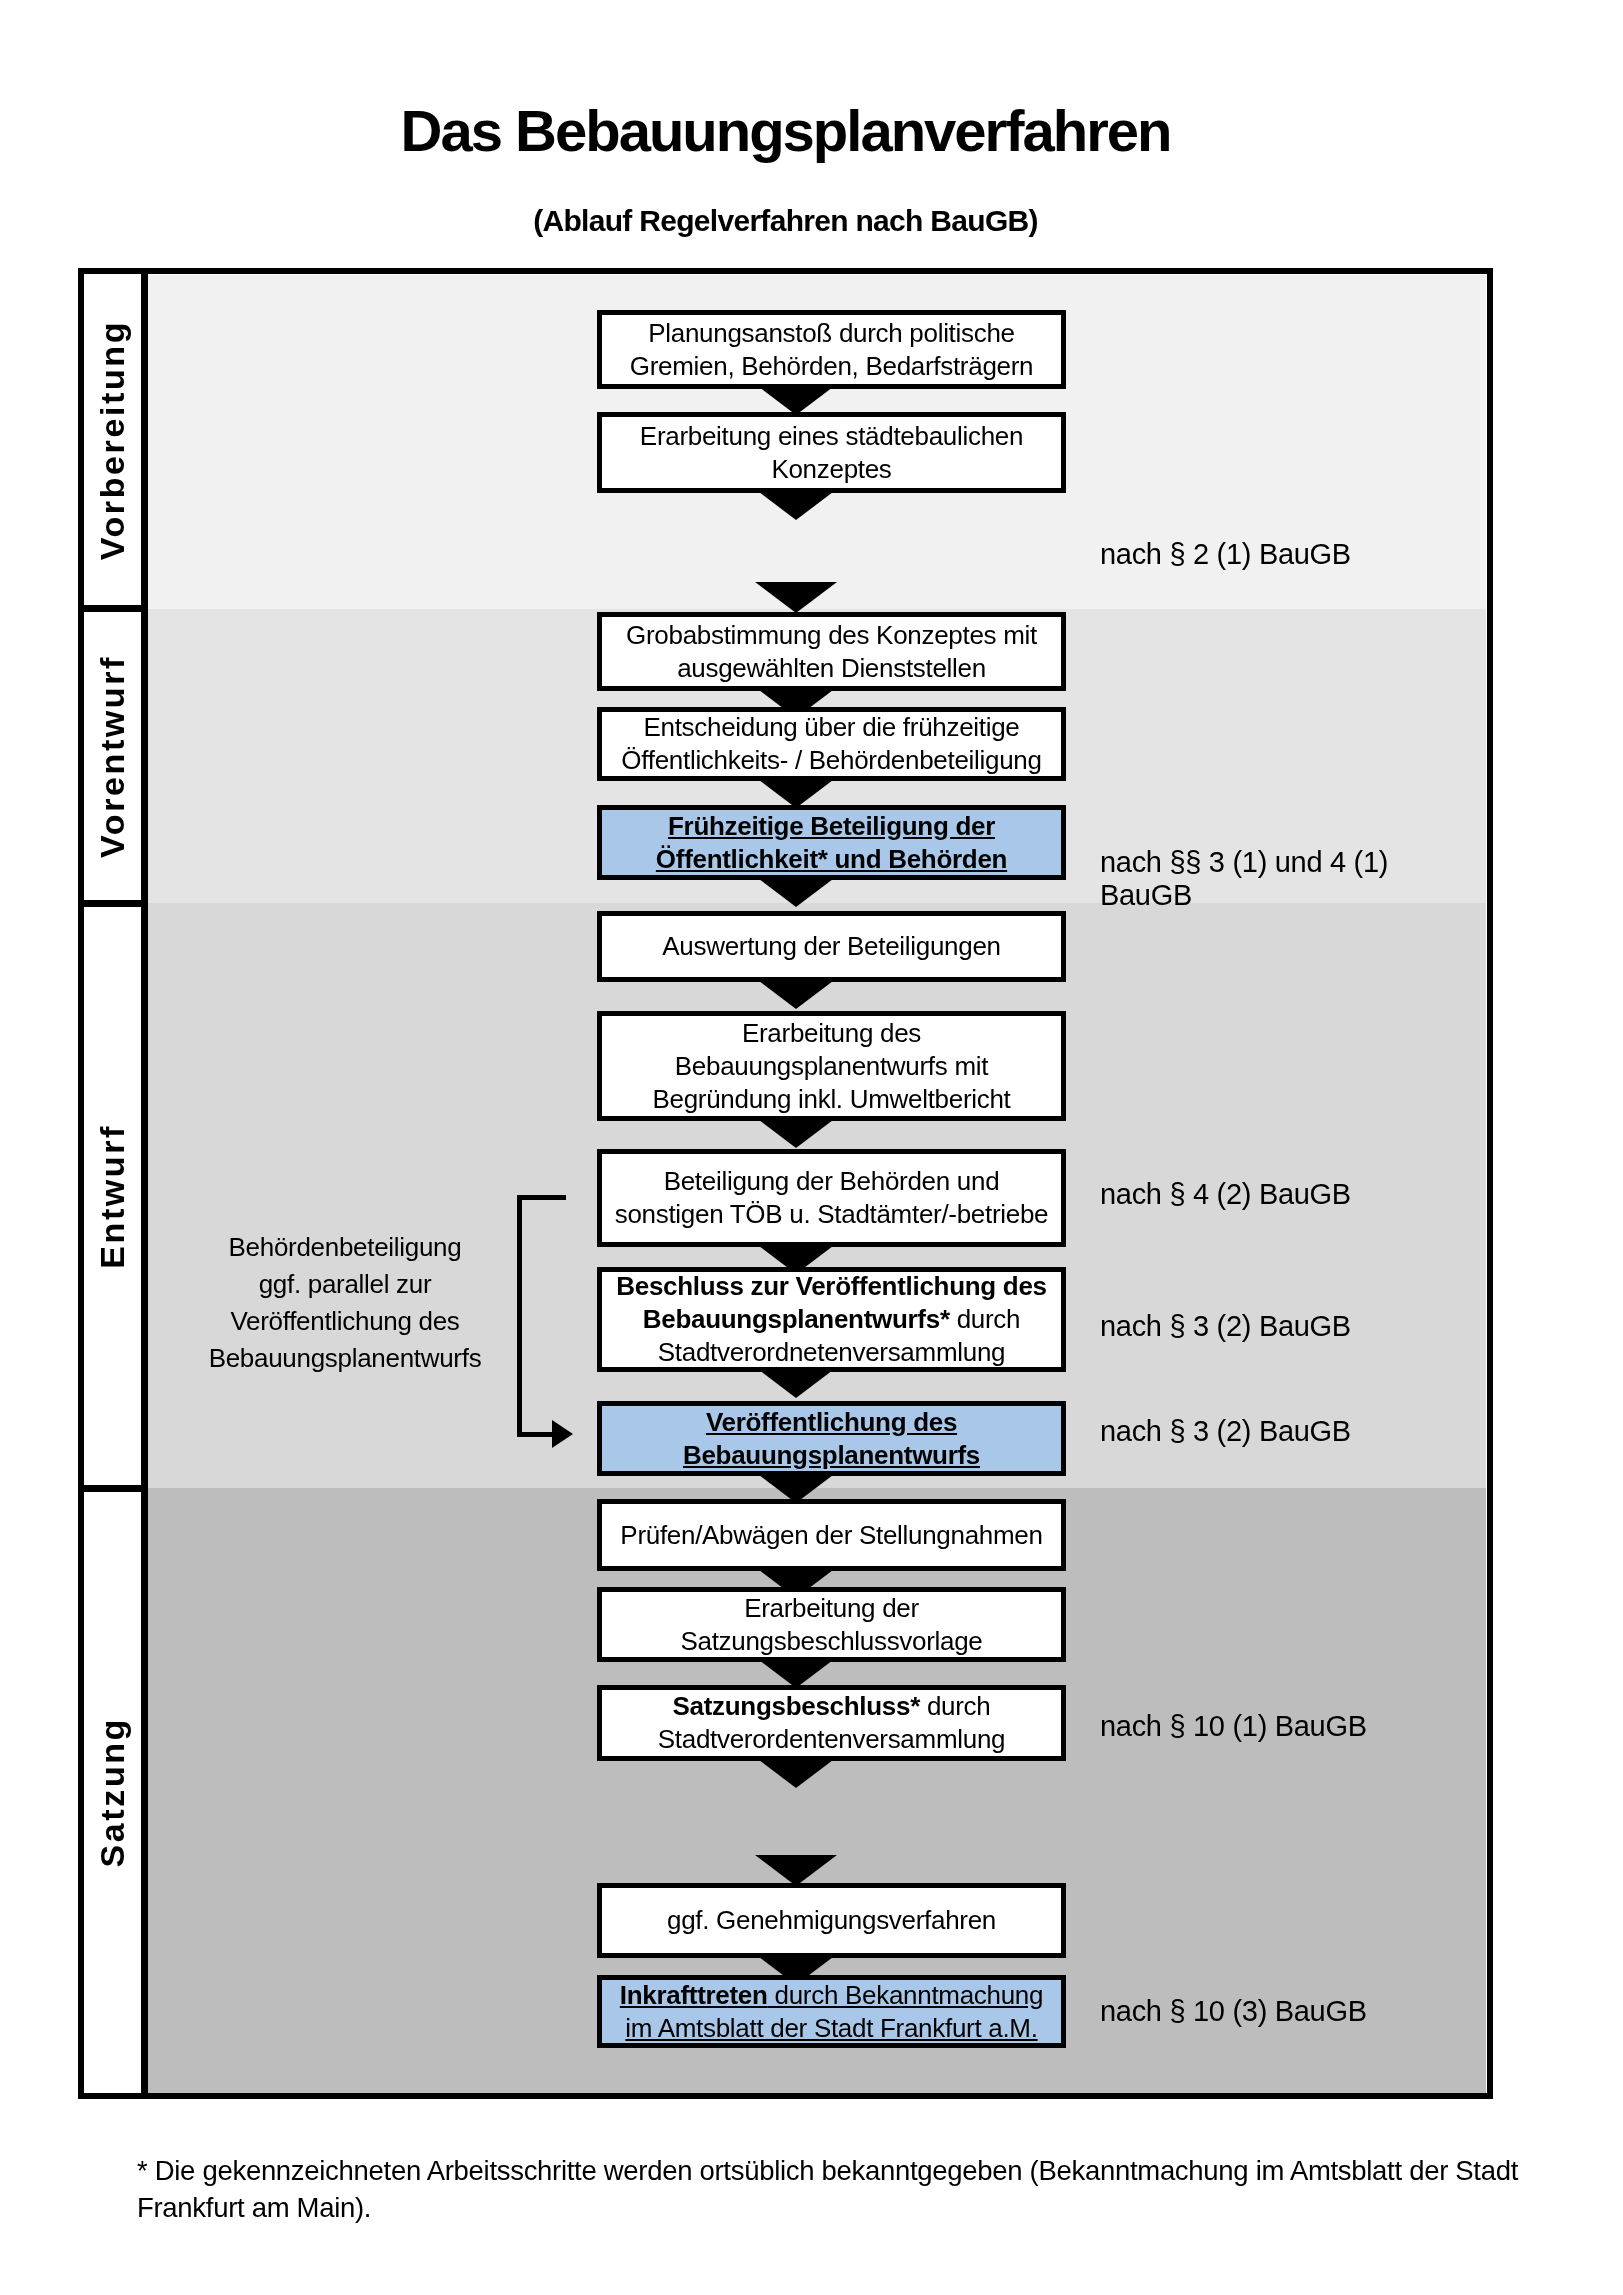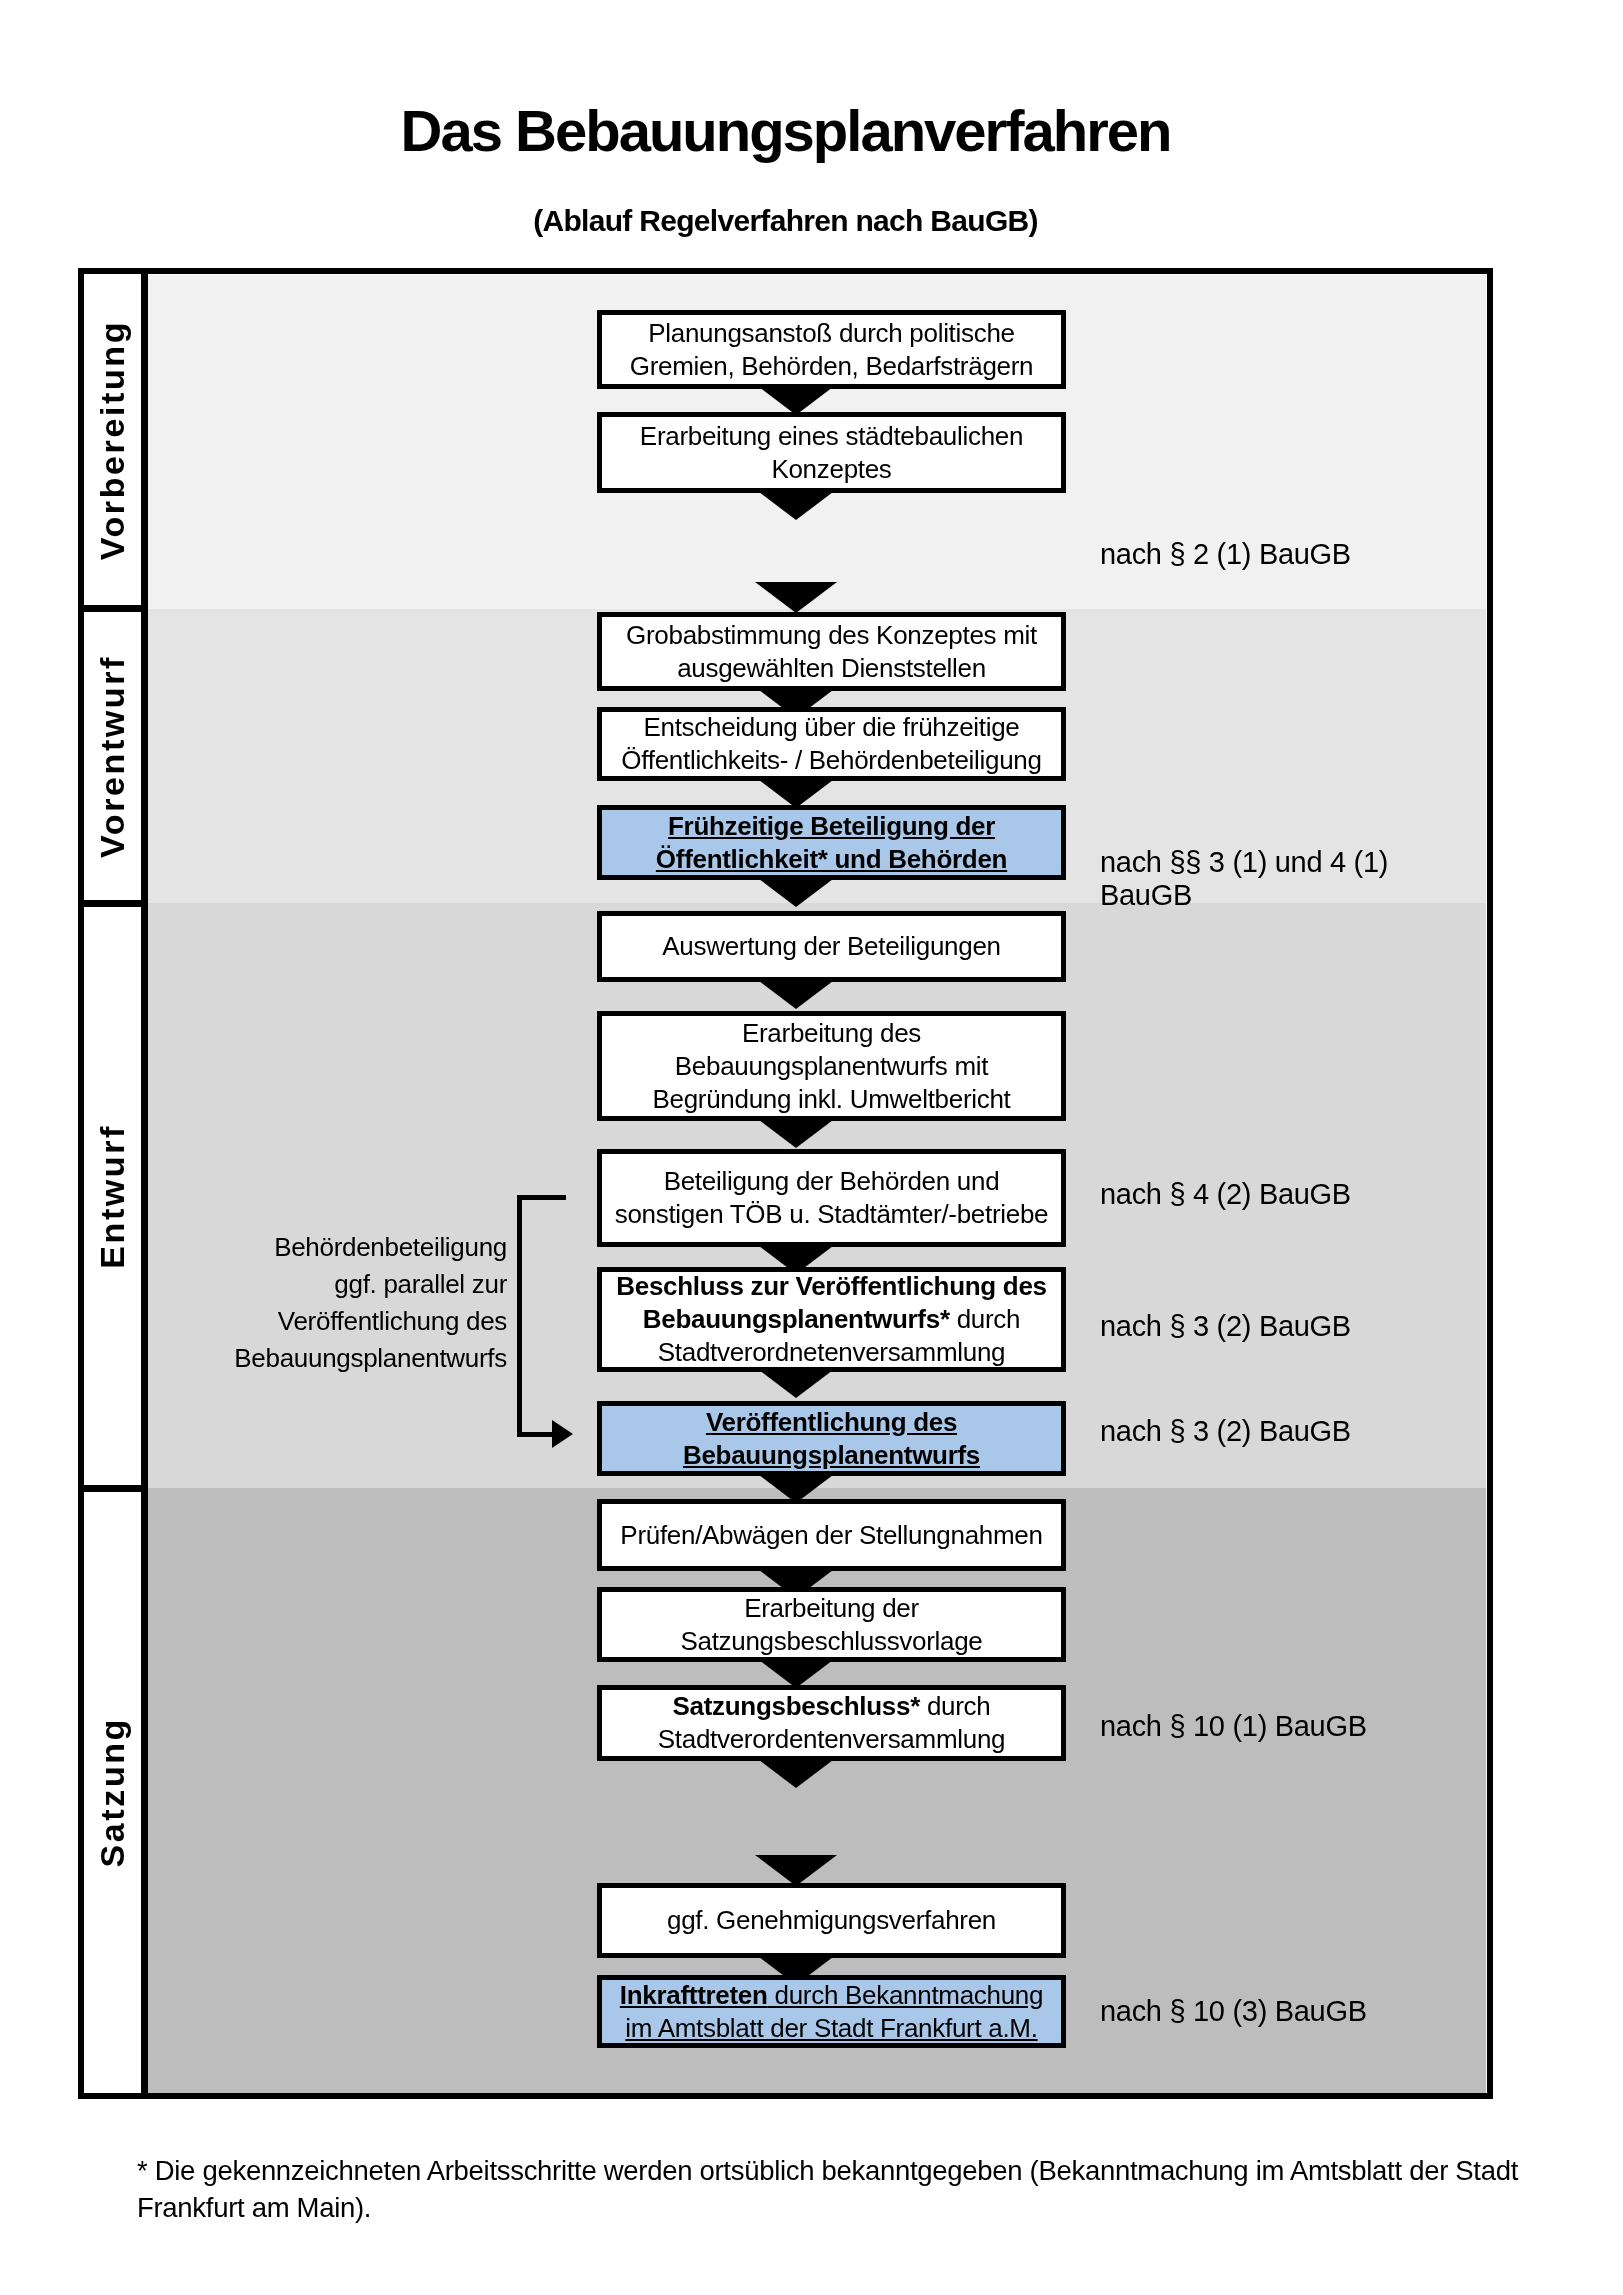--- a/index.html
+++ b/index.html
@@ -34,21 +34,21 @@
     letter-spacing:-0.3px;padding:0 6.5px;margin-left:31px;}
   .box .b{font-weight:bold;}
   .hl{background:var(--hl,#a9c7e8);text-decoration:underline;}
 
   .arrow{position:absolute;left:755px;width:0;height:0;
     border-left:41px solid transparent;border-right:41px solid transparent;
     border-top:31px solid #000;}
 
   .note{position:absolute;left:1100px;width:380px;font-size:29px;letter-spacing:-0.3px;}
 
-  .annot{position:absolute;left:199px;top:1229px;width:308px;text-align:right;
+  .annot{position:absolute;left:191px;top:1229px;width:308px;text-align:center;
     font-size:26px;line-height:37px;white-space:pre-line;letter-spacing:-0.3px;}
 
   .cline{position:absolute;background:#000;}
   .carrow{position:absolute;left:552px;top:1420px;width:0;height:0;
     border-top:14.4px solid transparent;border-bottom:14.4px solid transparent;
     border-left:21px solid #000;}
 
   .footnote{position:absolute;left:137px;top:2152px;width:1388px;font-size:27.5px;
     line-height:37px;white-space:pre-line;letter-spacing:-0.3px;}
 </style>

